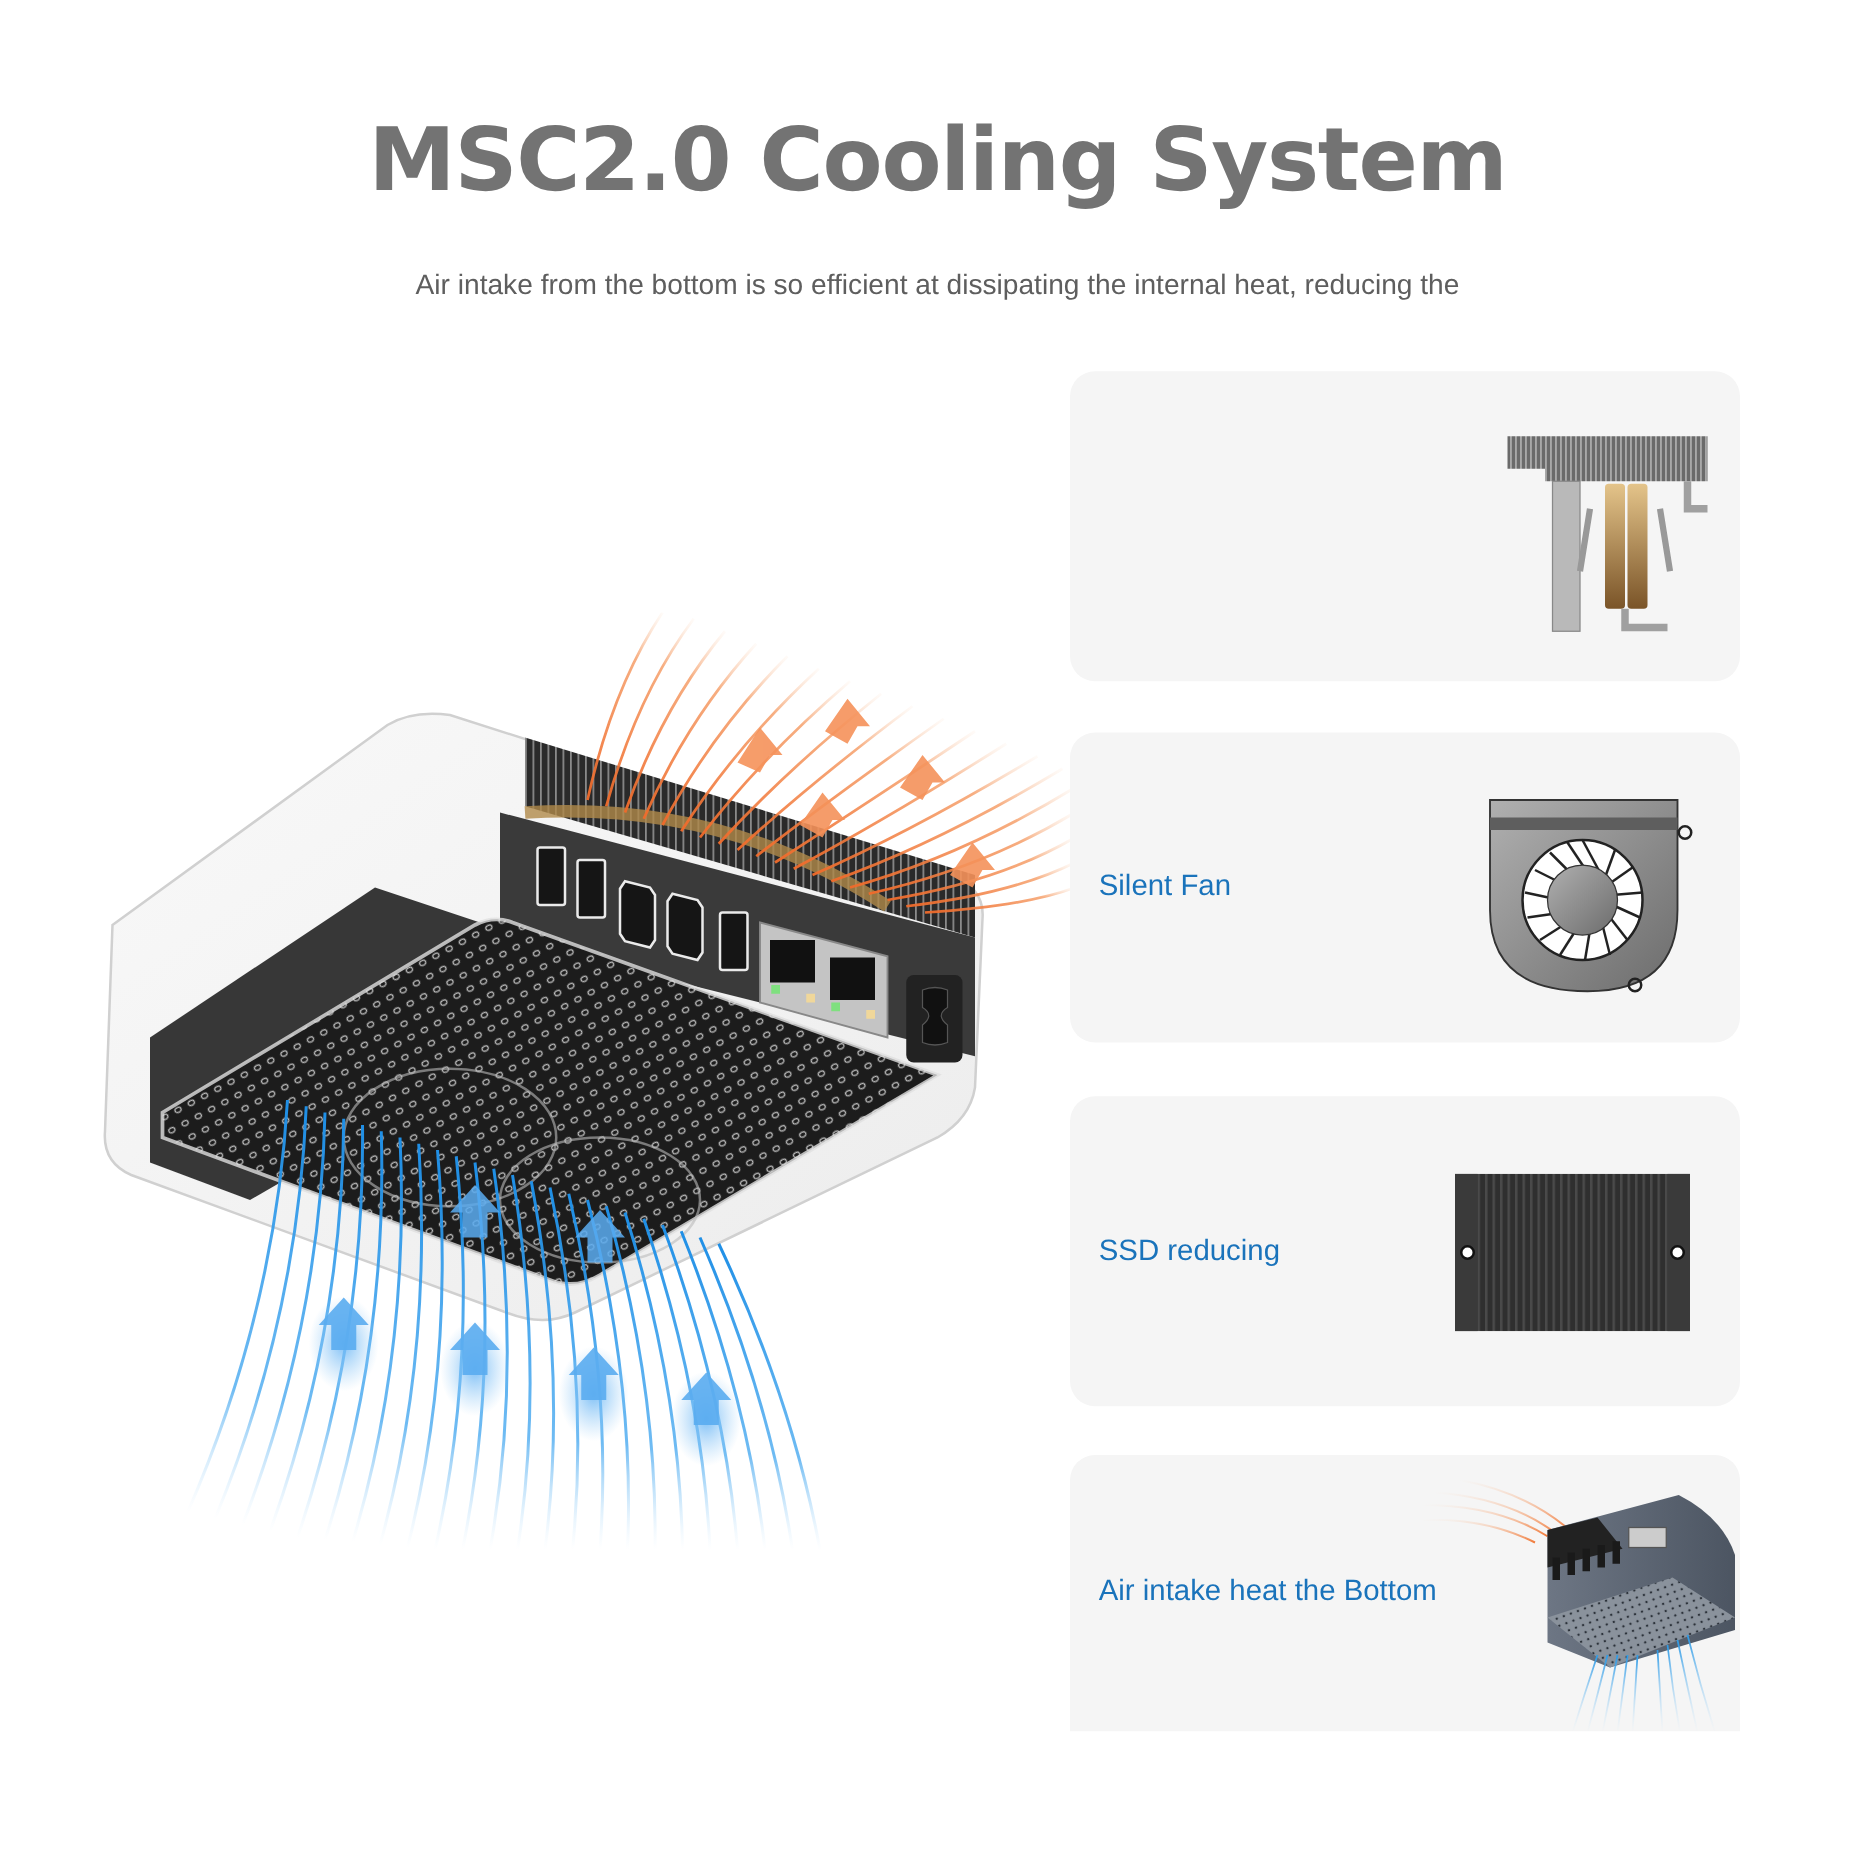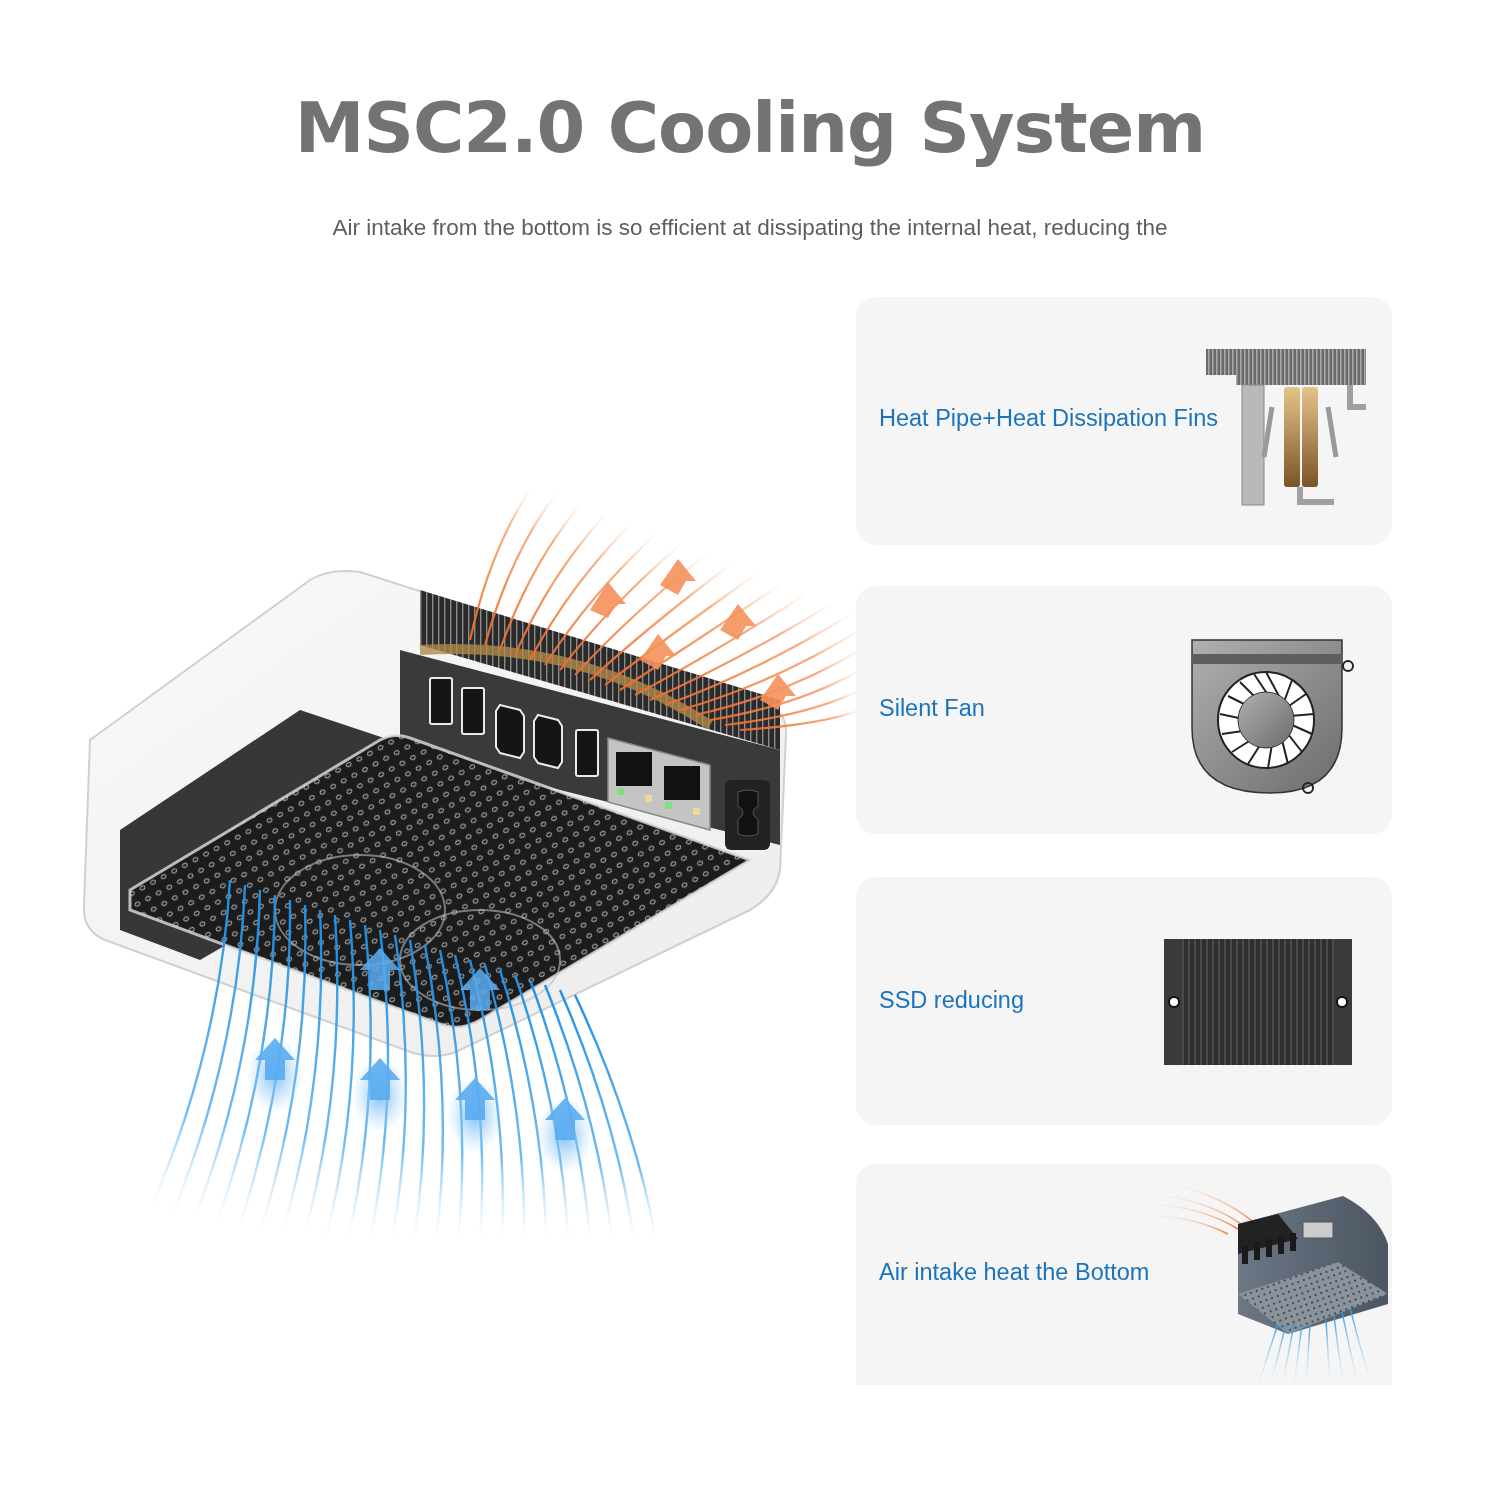--- a/index.html
+++ b/index.html
@@ -169,21 +169,20 @@
     <path d="M395 610 l20 -22 l20 22 h-10 v20 h-20 v-20 z" fill="#5aacf0" opacity="0.9"></path>
     <ellipse cx="505" cy="645" rx="28" ry="38" fill="url(#arrowGlowB)"></ellipse>
     <path d="M485 630 l20 -22 l20 22 h-10 v20 h-20 v-20 z" fill="#5aacf0" opacity="0.9"></path>
     <path d="M300 480 l20 -22 l20 22 h-10 v20 h-20 v-20 z" fill="#5aacf0" opacity="0.85"></path>
     <path d="M400 500 l20 -22 l20 22 h-10 v20 h-20 v-20 z" fill="#5aacf0" opacity="0.85"></path>
   </g>
 </svg>
 </div>
 
 <div class="card c1">
-  <div class="label" style="top:108px;">Heat Pipe+Heat Dissipation Fins</div>
   <div class="thumb" style="left:348px; top:50px;">
     <svg width="170" height="165" viewBox="0 0 170 165">
       <defs>
         <pattern id="finsTop" width="4" height="10" patternUnits="userSpaceOnUse">
           <rect width="4" height="10" fill="#6a6a6a"></rect>
             <rect width="1.5" height="10" fill="#a8a8a8"></rect>
         </pattern>
         <linearGradient id="copper" x1="0" y1="0" x2="0" y2="1">
           <stop offset="0" stop-color="#e4c48a"></stop>
             <stop offset="1" stop-color="#7a5428"></stop>

